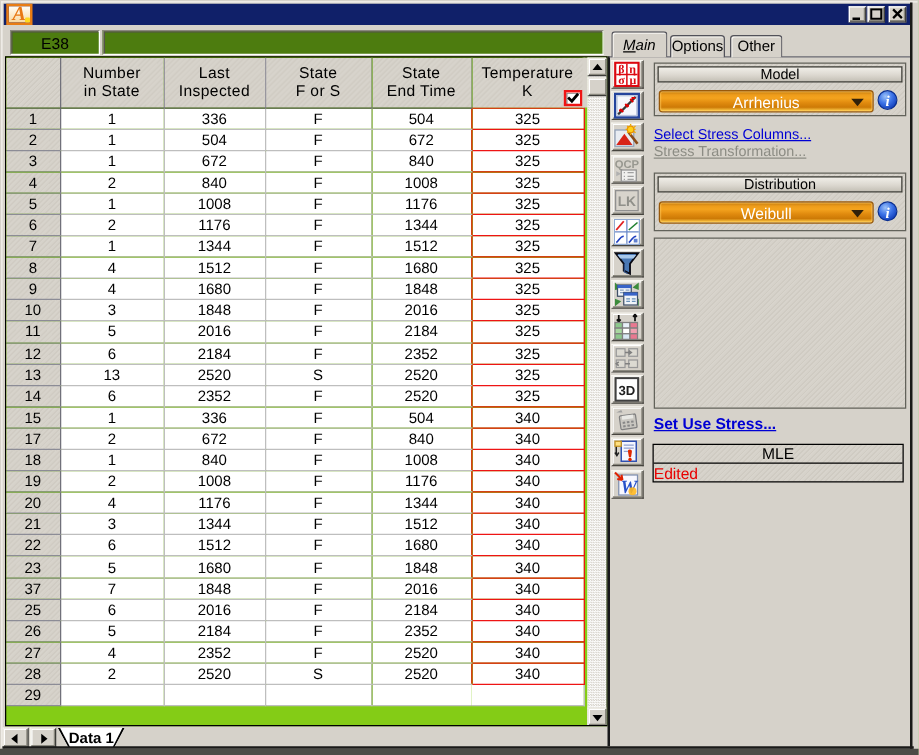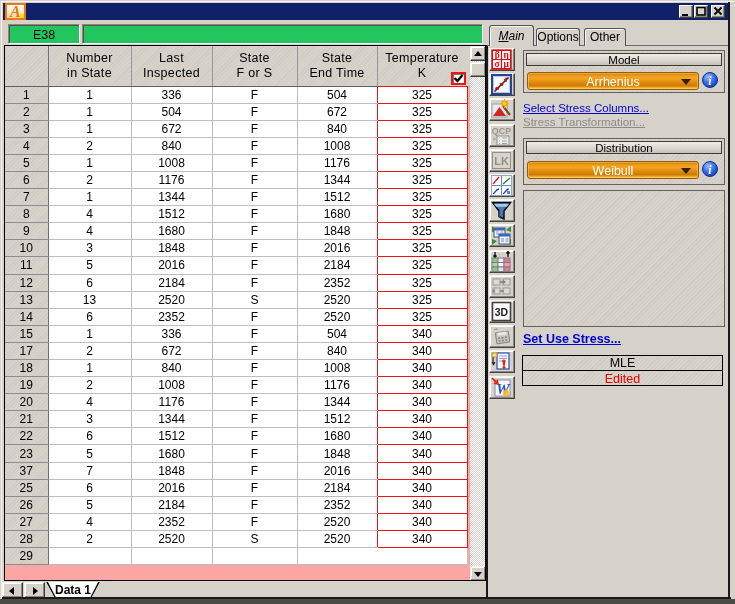--- a/index.html
+++ b/index.html
@@ -19,28 +19,28 @@
 #ticon { position:absolute; left:2px; top:0px; width:21px; height:17px;
   background:linear-gradient(180deg,#fffdf8,#f8d8a0); border:2px solid #e87c14; }
 #ticon span { position:absolute; left:3px; top:-2px; font:italic bold 16px "Liberation Serif"; color:#e87814; }
 #ticon i { position:absolute; right:0px; bottom:0px; width:4px; height:4px; background:#ffd820; border-radius:1px; }
 #ttext { position:absolute; left:27px; top:3px; font-size:12.5px; font-weight:bold; color:#fff; letter-spacing:1.8px; }
 .wbtn { position:absolute; top:5px; width:14px; height:13px; background:#d6d2ca;
   border:1px solid; border-color:#ffffff #404040 #404040 #ffffff;
   box-shadow:inset -1px -1px 0 #8a887e; font-weight:bold; }
 .wbtn svg { position:absolute; left:0; top:0; }
 
-.sunk { position:absolute; background:#22c55e; border:1px solid; border-color:#8a887e #fff #fff #8a887e;
+.sunk { position:absolute; background:#4d7c0f; border:1px solid; border-color:#8a887e #fff #fff #8a887e;
   box-shadow:inset 1px 1px 0 #55534c;text-decoration:underline; }
 #cellref { left:8px; top:24px; width:72px; height:20px; }
 #cellref span { position:absolute; left:0; right:0; top:3px; text-align:center; font-size:12.5px; color:#000; }
 #fbar { left:82px; top:24px; width:401px; height:20px; }
 
 #tablewrap { position:absolute; left:4px; top:45px; width:482px; height:536px;
-  border:1px solid #000; background:#fca5a5; overflow:hidden; }
+  border:1px solid #000; background:#84cc16; overflow:hidden; }
 table { border-collapse:collapse; table-layout:fixed; width:462px; }
 td, th { font-size:12px; font-weight:normal; text-align:center; vertical-align:middle;
   overflow:hidden; white-space:nowrap; padding:0; color:#000; }
 col.c0 { width:43px; } col.c1 { width:83px; } col.c2 { width:81px; }
 col.c3 { width:85px; } col.c4 { width:80px; } col.c5 { width:90px; }
 thead th { height:40px; background:#d6d2ca; font-size:12.5px; letter-spacing:0.3px; line-height:15px;
   border-right:1px solid #98969e; border-bottom:1px solid #606068; }
 thead th.rn { border-right:1px solid #70707a; }
 tbody td { height:17.1px; border-right:1px solid #bebebe; border-bottom:1px solid #bebebe; background:#fff; }
 tbody td.rn { background:#d6d2ca; background-image:repeating-linear-gradient(135deg, rgba(120,112,96,0.07) 0 1px, rgba(255,255,255,0.04) 1px 2px, transparent 2px 3px); border-right:1px solid #70707a; border-bottom:1px solid #8c8c96; }
@@ -105,21 +105,21 @@
   background:radial-gradient(circle at 38% 30%, #9cc2f8 0%, #3d74e8 42%, #0c38b4 85%);
   border:1px solid #0a2f90; }
 .info span { position:absolute; left:0; right:0; top:1px; text-align:center; font:italic bold 12px "Liberation Serif"; color:#fff; }
 .link { position:absolute; left:523px; font-size:11.5px; text-decoration:underline; color:#0000d4; }
 .link.dis { color:#8c8c84; }
 .biglink { position:absolute; left:523px; font-size:12.5px; font-weight:bold; text-decoration:underline; color:#0000d4; }
 #mlebox { position:absolute; left:522px; top:355px; width:201px; height:31px; border:1px solid #000; }
 #mlebox .r1 { position:absolute; left:0; right:0; top:0; height:15px; border-bottom:1px solid #000;
   font-size:12.5px; text-align:center; line-height:15px; color:#000; }
 #mlebox .r2 { position:absolute; left:0; right:0; top:16px; height:15px;
-  font-size:12.5px; text-align:center; line-height:15px; color:#e80000; }
+  font-size:12.5px; line-height:15px; color:#e80000; }
 </style></head>
 <body>
 <div id="win" class="tex">
     <div class="hl"></div>
     <div class="hlv"></div>
   </div>
 <div class="mdistrip"></div>
 <div id="title">
   <div id="ticon">
       <span>A</span>

